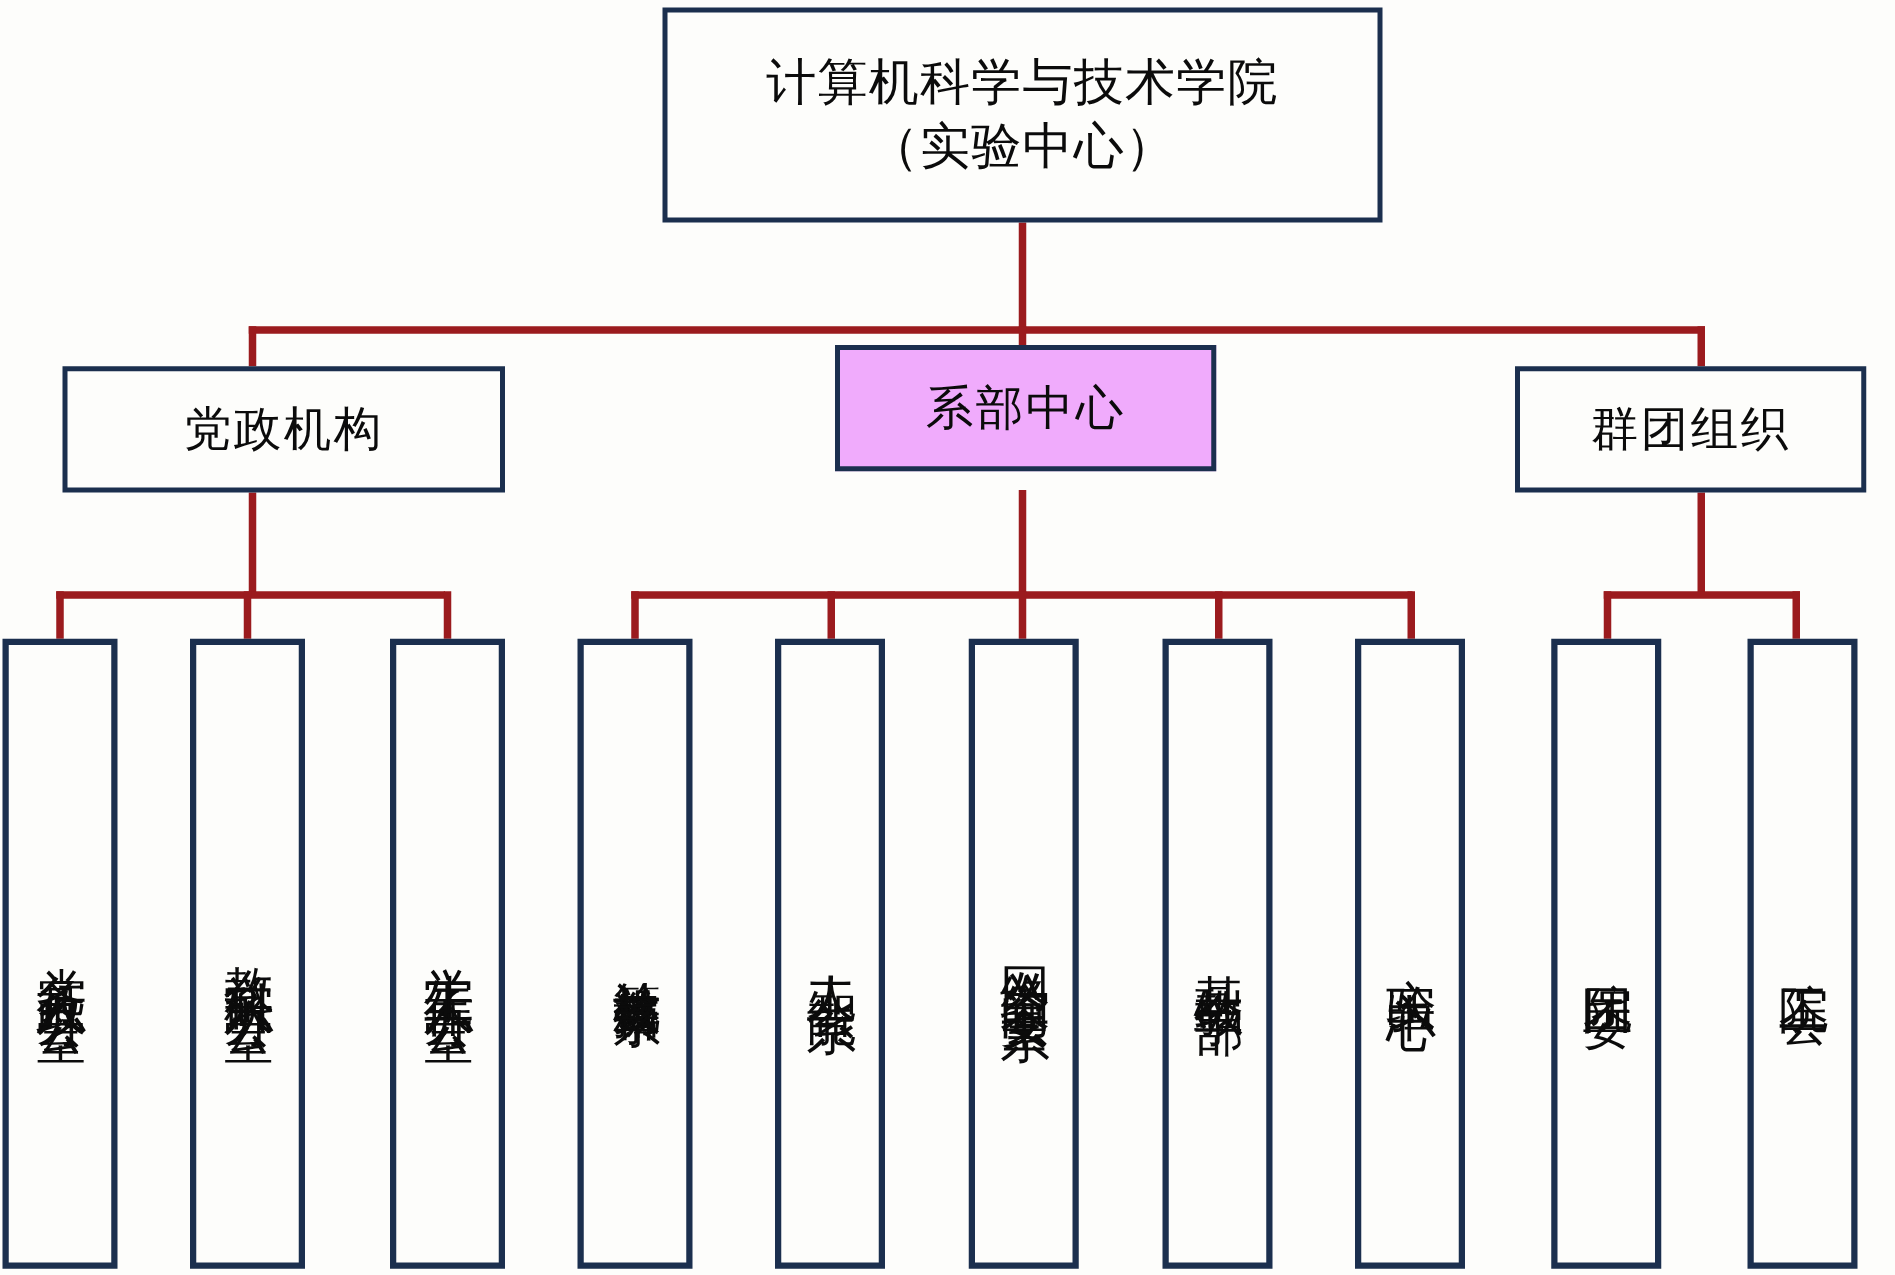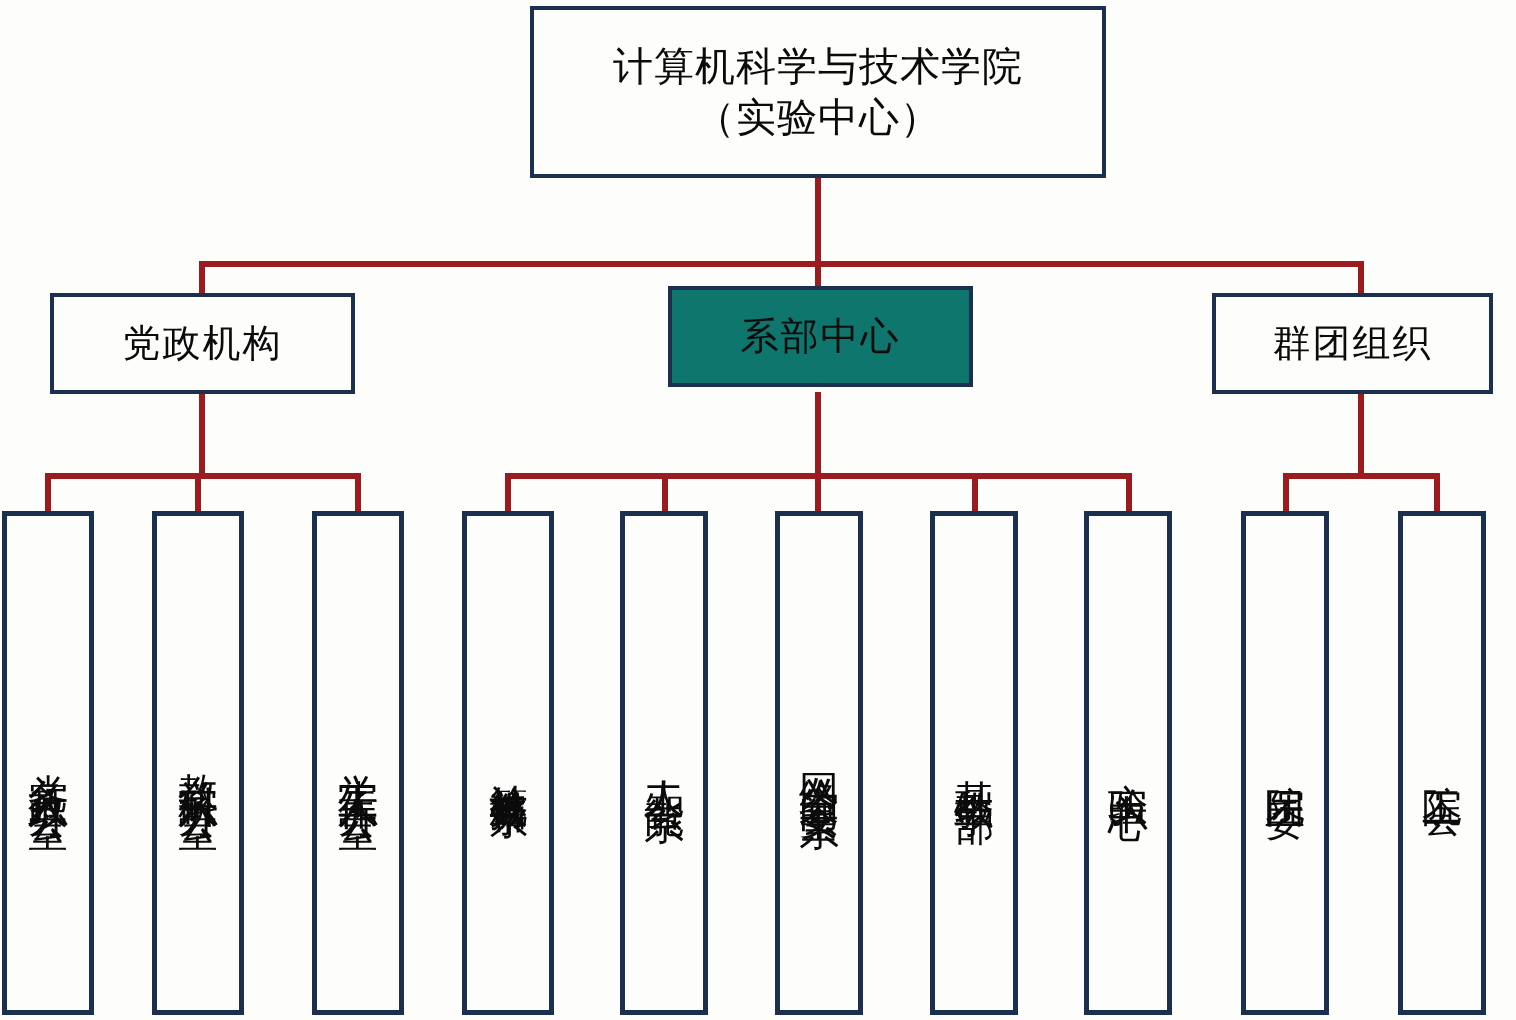--- a/index.html
+++ b/index.html
@@ -100,25 +100,25 @@
   <div class="conn v" style="left: 1283px; top: 473px; height: 40px; --link: #9b1b1e;"></div>
   <div class="conn v" style="left: 1434px; top: 473px; height: 40px; --link: #9b1b1e;"></div>
 
   <div class="node root" style="left: 530px; top: 6px; width: 576px; height: 172px; --box-border: #1b2f4e; color: rgb(11, 11, 11); background: rgb(253, 253, 251);">
     <div>
       <span class="line">计算机科学与技术学院</span>
       <span class="line">（实验中心）</span>
     </div>
   </div>
 
-  <div class="node level2" style="left: 50px; top: 293px; width: 305px; height: 101px; --box-border: #1b2f4e; color: rgb(11, 11, 11); background: rgb(253, 253, 251);">
+  <div class="node level2" style="left: 50px; top: 293px; width: 354px; height: 101px; --box-border: #1b2f4e; color: rgb(11, 11, 11); background: rgb(253, 253, 251);">
     <span>党政机构</span>
   </div>
 
-  <div class="node level2" style="left: 668px; top: 286px; width: 305px; height: 101px; --box-border: #1b2f4e; color: rgb(11, 11, 11); background: #0f766e;">
+  <div class="node level2" style="left: 668px; top: 276px; width: 305px; height: 101px; --box-border: #1b2f4e; color: rgb(11, 11, 11); background: #f0abfc;">
     <span>系部中心</span>
   </div>
 
   <div class="node level2" style="left: 1212px; top: 293px; width: 281px; height: 101px; --box-border: #1b2f4e; color: rgb(11, 11, 11); background: rgb(253, 253, 251);">
     <span>群团组织</span>
   </div>
 
   <div class="node leaf" style="left: 2px; top: 511px; width: 92px; height: 504px; --box-border: #1b2f4e; color: rgb(11, 11, 11); background: rgb(253, 253, 251);">
     <span class="vtext">党务行政办公室</span>
   </div>

